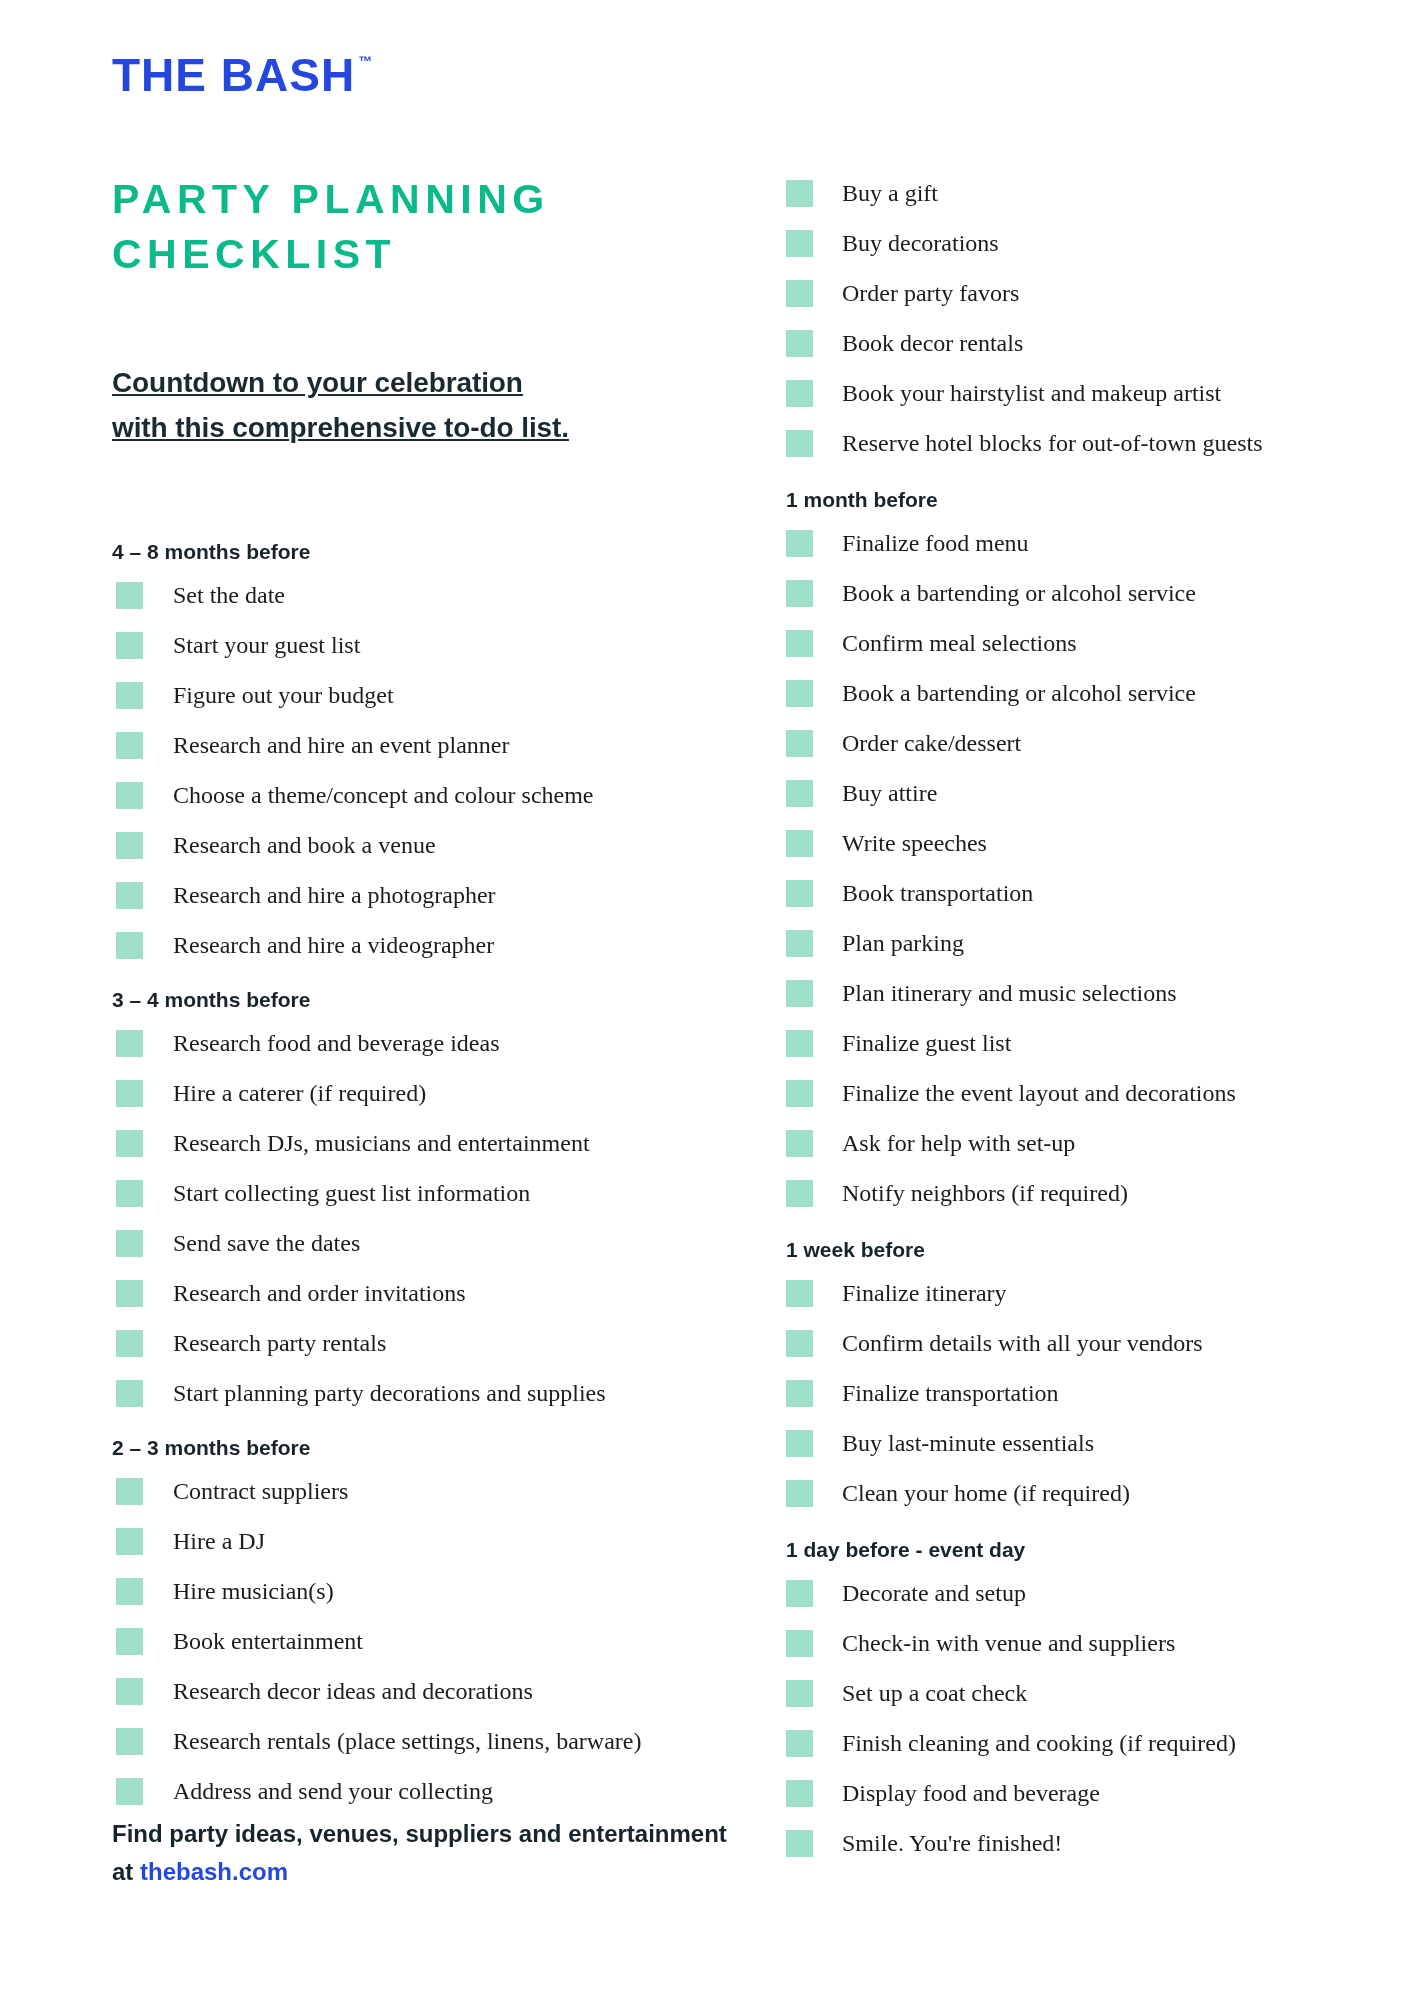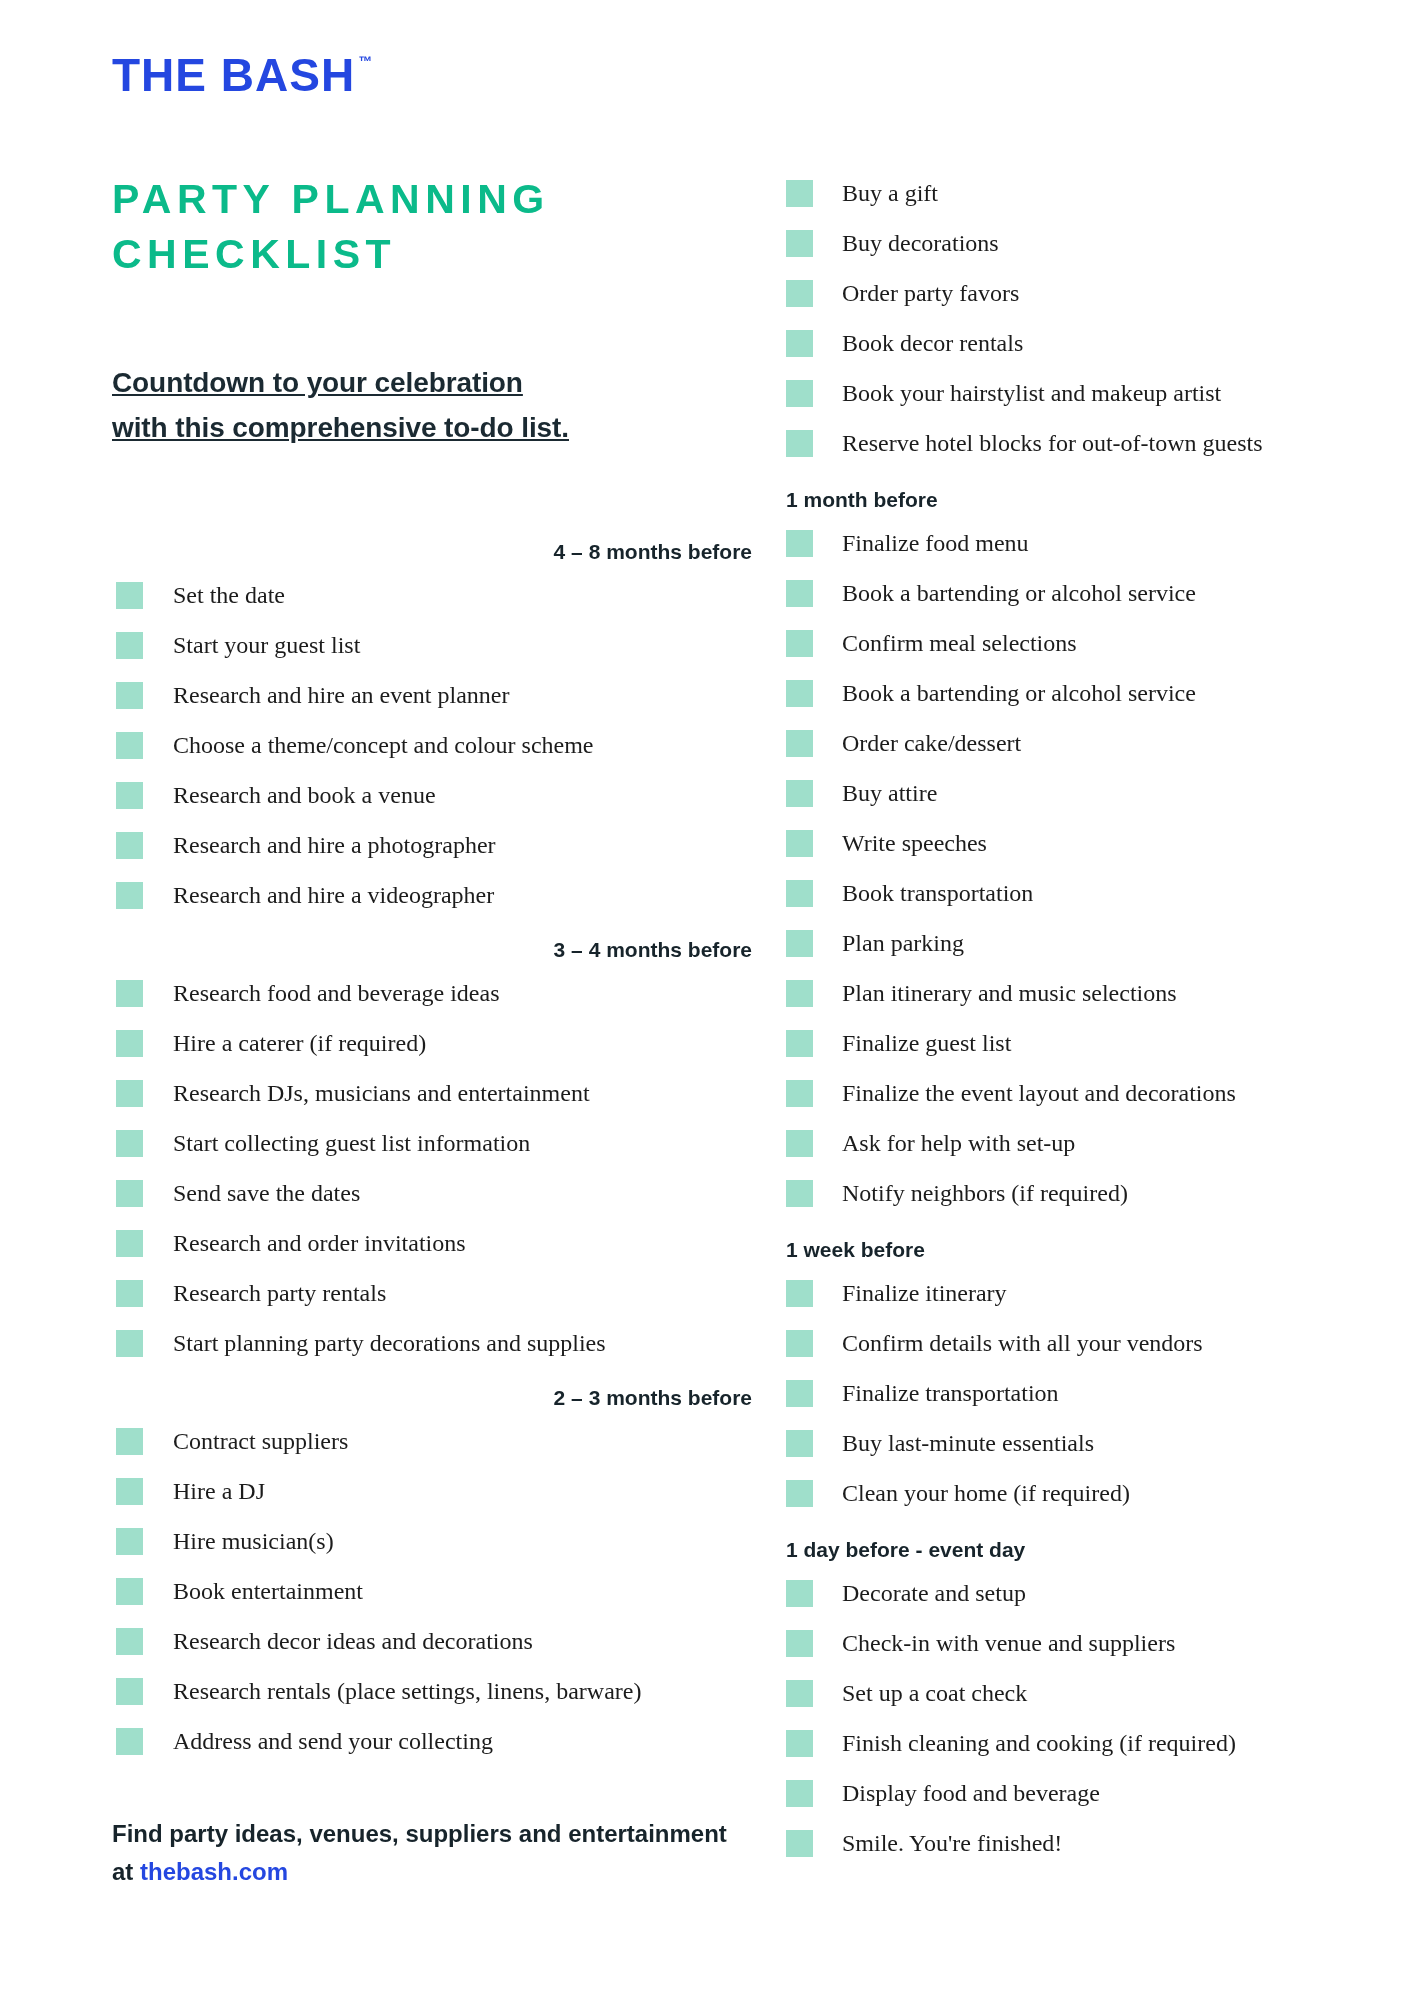--- a/index.html
+++ b/index.html
@@ -83,21 +83,21 @@
   .col-left  { left: 112px; top: 540px; }
   .col-right { left: 786px; top: 168px; }
 
   .section-heading {
     font-size: 21px;
     font-weight: bold;
     color: #17242b;
     letter-spacing: 0px;
     margin: 0 0 6px 0;
   }
-  .col-left .section-heading { margin-top: 18px; text-align: right; }
+  .col-left .section-heading { margin-top: 18px; }
   .col-left .section-heading:first-child { margin-top: 0; }
   .col-right .section-heading { margin-top: 20px; }
 
   .check-item {
     display: flex;
     align-items: center;
     height: 50px;
   }
   .checkbox {
     flex: 0 0 auto;
@@ -155,20 +155,24 @@
       <div class="check-item">
         <span class="checkbox"></span>
         <span class="item-label">Set the date</span>
       </div>
       <div class="check-item">
         <span class="checkbox"></span>
         <span class="item-label">Start your guest list</span>
       </div>
       <div class="check-item">
         <span class="checkbox"></span>
+        <span class="item-label">Figure out your budget</span>
+      </div>
+      <div class="check-item">
+        <span class="checkbox"></span>
         <span class="item-label">Research and hire an event planner</span>
       </div>
       <div class="check-item">
         <span class="checkbox"></span>
         <span class="item-label">Choose a theme/concept and colour scheme</span>
       </div>
       <div class="check-item">
         <span class="checkbox"></span>
         <span class="item-label">Research and book a venue</span>
       </div>

